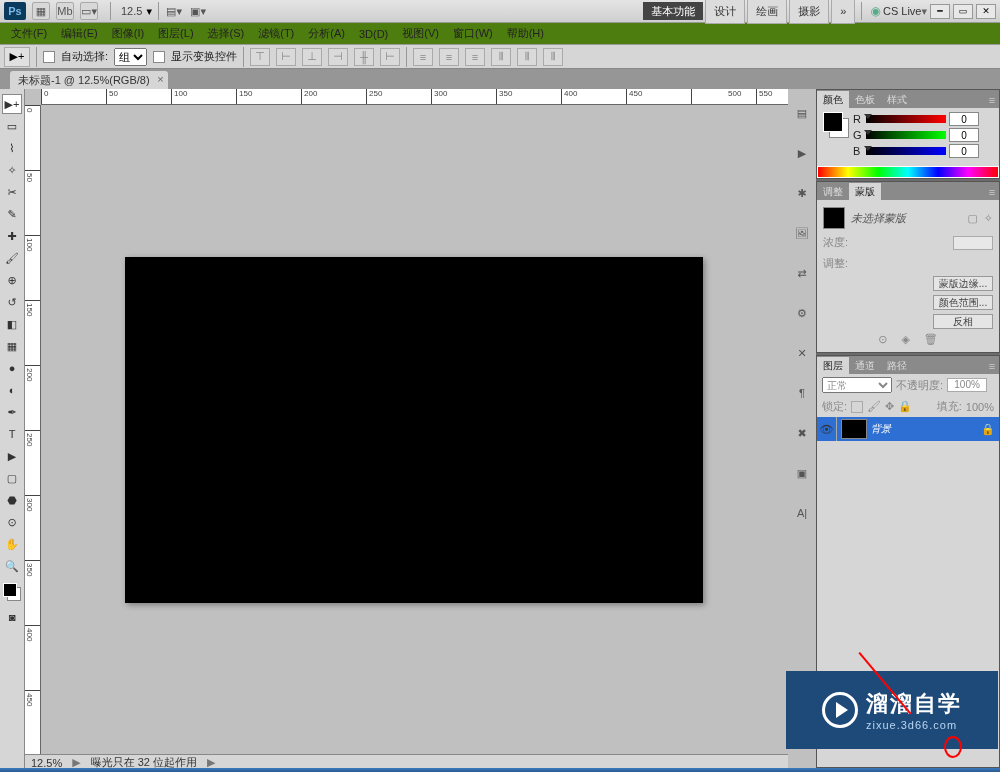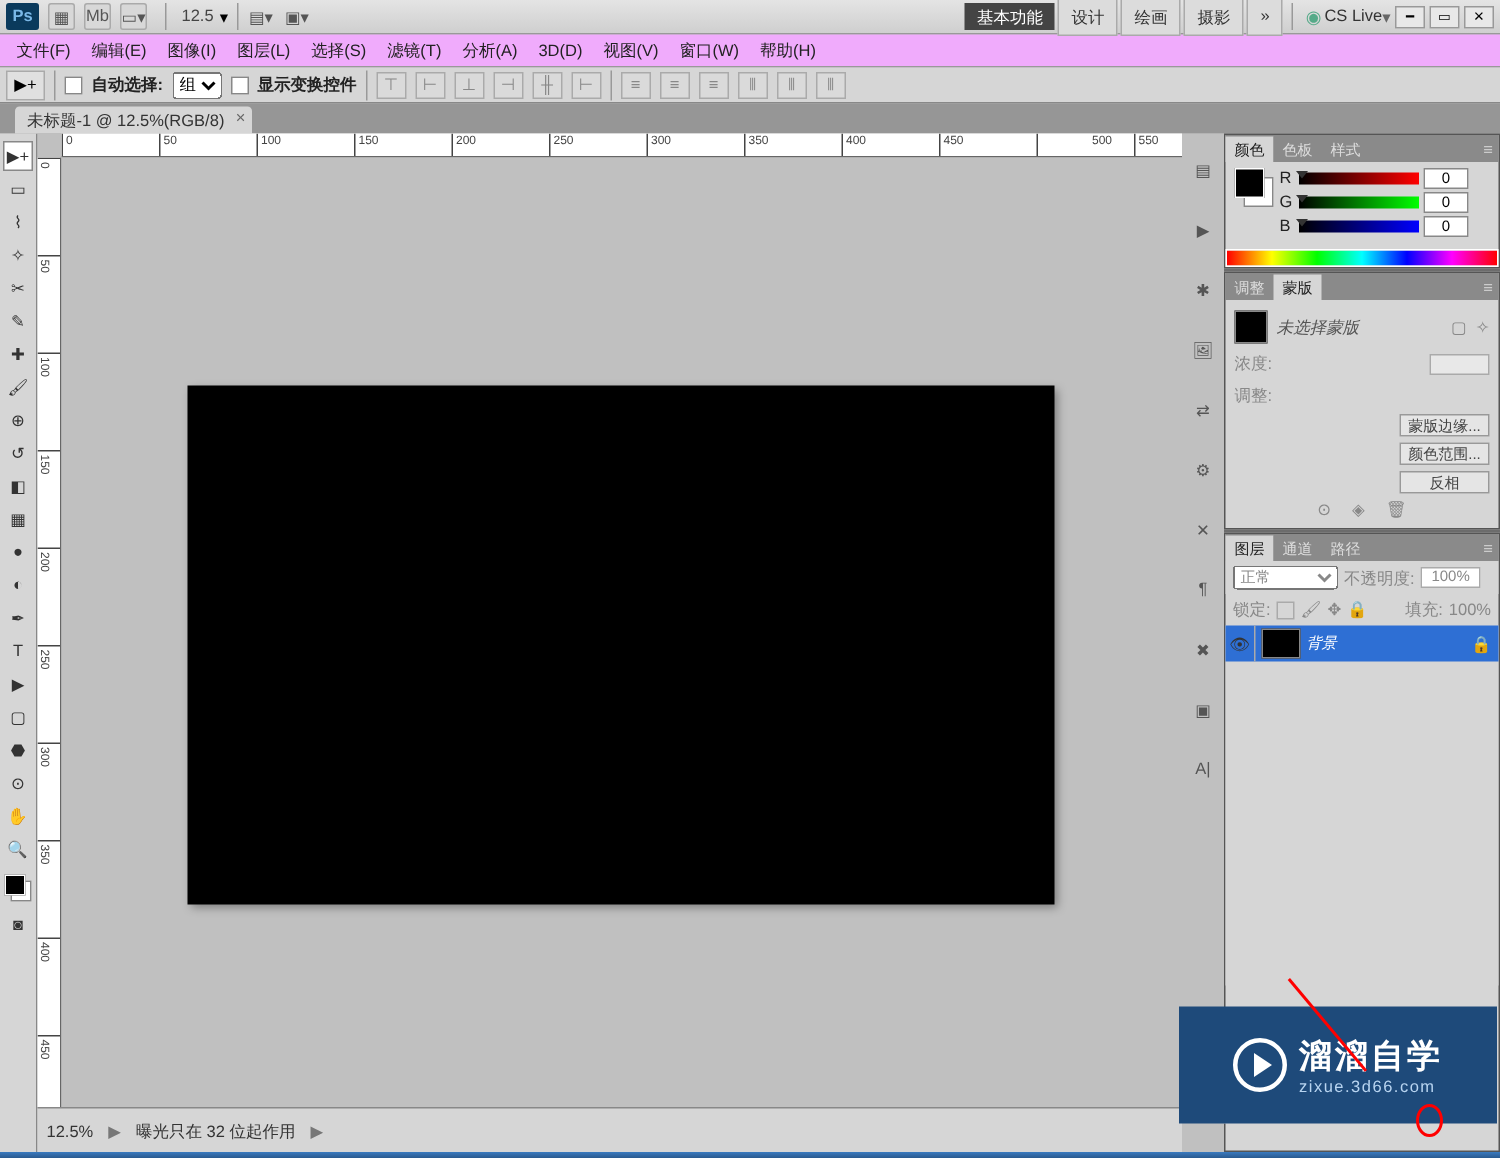--- a/index.html
+++ b/index.html
@@ -12,28 +12,28 @@
 .titlebar .ticon { width: 18px; height: 18px; margin-right: 6px; display: flex; align-items: center; justify-content: center; color: #555; background: #d8d8d8; border: 1px solid #aaa; border-radius: 2px; }
 .titlebar .ticon.no-bg { background: none; border: none; }
 .titlebar .sep { width: 1px; height: 18px; background: #999; margin: 0 6px; }
 .titlebar .zoom-val { padding: 0 4px; color: #444; }
 .titlebar .spacer { flex: 1; }
 .titlebar .btn-dark { height: 18px; padding: 0 8px; background: #444; color: #fff; display: flex; align-items: center; margin-left: 2px; }
 .titlebar .btn-light { height: 18px; padding: 12px 8px; background: #dcdcdc; color: #333; display: flex; align-items: center; margin-left: 2px; border: 1px solid #aaa; }
 .titlebar .win-btn { width: 20px; height: 15px; border: 1px solid #999; margin-left: 3px; display: flex; align-items: center; justify-content: center; font-size: 9px; background: #e8e8e8; }
 
 
-.menubar { height: 22px; background: #f0abfc; display: flex; align-items: center; padding: 0 4px; border-bottom: 1px solid #999; }
+.menubar { height: 22px; background: #4d7c0f; display: flex; align-items: center; padding: 0 4px; border-bottom: 1px solid #999; }
 .menubar .menu-item { padding: 3px 7px; color: #222; cursor: default; }
 
 
 .optionsbar { height: 24px; background: #d6d6d6; display: flex; align-items: center; padding: 0 4px; border-bottom: 1px solid #888; gap: 6px; }
 .optionsbar .tool-ind { width: 26px; height: 20px; border: 1px solid #aaa; background: #e0e0e0; display: flex; align-items: center; justify-content: center; }
 .optionsbar .chk { width: 12px; height: 12px; border: 1px solid #888; background: #fff; }
-.optionsbar .lbl { color: #222; font-weight: bold; }
+.optionsbar .lbl { color: #222; }
 .optionsbar select { height: 18px; font-size: 11px; }
 .optionsbar .opt-btn { width: 20px; height: 18px; border: 1px solid #aaa; background: #dadada; color: #888; display:flex; align-items:center; justify-content:center; }
 .optionsbar .vsep { width: 1px; height: 20px; background: #999; }
 
 
 .doctab-bar { height: 20px; background: #969696; display: flex; align-items: flex-end; padding-left: 10px; }
 .doctab { height: 18px; background: #d6d6d6; padding: 2px 18px 0 8px; color: #333; position: relative; border-radius: 3px 3px 0 0; }
 .doctab .close-x { position: absolute; right: 4px; top: 2px; color: #666; }
 
 
@@ -51,21 +51,21 @@
 .canvas-wrap { flex: 1; background: #c0c0c0; position: relative; display: flex; flex-direction: column; }
 .ruler-h { height: 16px; background: #fff; border-bottom: 1px solid #666; position: relative; margin-left: 16px; overflow: hidden; }
 .ruler-h .tick { position: absolute; top: 0; height: 16px; border-left: 1px solid #444; font-size: 8px; color: #444; padding-left: 2px; }
 .canvas-body { flex: 1; display: flex; position: relative; }
 .ruler-v { width: 16px; background: #fff; border-right: 1px solid #666; position: relative; overflow: hidden; }
 .ruler-v .tick { position: absolute; left: 0; width: 16px; border-top: 1px solid #444; font-size: 8px; color: #444; writing-mode: vertical-lr; padding-top: 2px; }
 .canvas-stage { flex: 1; background: #c0c0c0; position: relative; overflow: hidden; }
 .doc { position: absolute; left: 84px; top: 152px; width: 578px; height: 346px; background: #000; box-shadow: 2px 2px 6px rgba(0,0,0,.35); }
 
 
-.statusbar { height: 32px; background: #d6d6d6; border-top: 1px solid #888; display: flex; align-items: center; padding: 0 6px; color: #333; gap: 10px; }
+.statusbar { height: 16px; background: #d6d6d6; border-top: 1px solid #888; display: flex; align-items: center; padding: 0 6px; color: #333; gap: 10px; }
 
 
 .dock-icons { width: 28px; background: #c0c0c0; display: flex; flex-direction: column; align-items: center; padding-top: 14px; gap: 20px; }
 .dock-icons .di { width: 20px; height: 20px; display: flex; align-items: center; justify-content: center; color: #555; }
 
 
 .panels { width: 184px; background: #6c6c6c; display: flex; flex-direction: column; }
 .panel { background: #d6d6d6; margin-bottom: 2px; border: 1px solid #555; }
 .panel .tabs { height: 18px; background: #8a8a8a; display: flex; align-items: flex-end; }
 .panel .tab { height: 17px; padding: 2px 6px 0; background: #8a8a8a; color: #ddd; font-size: 10px; }

